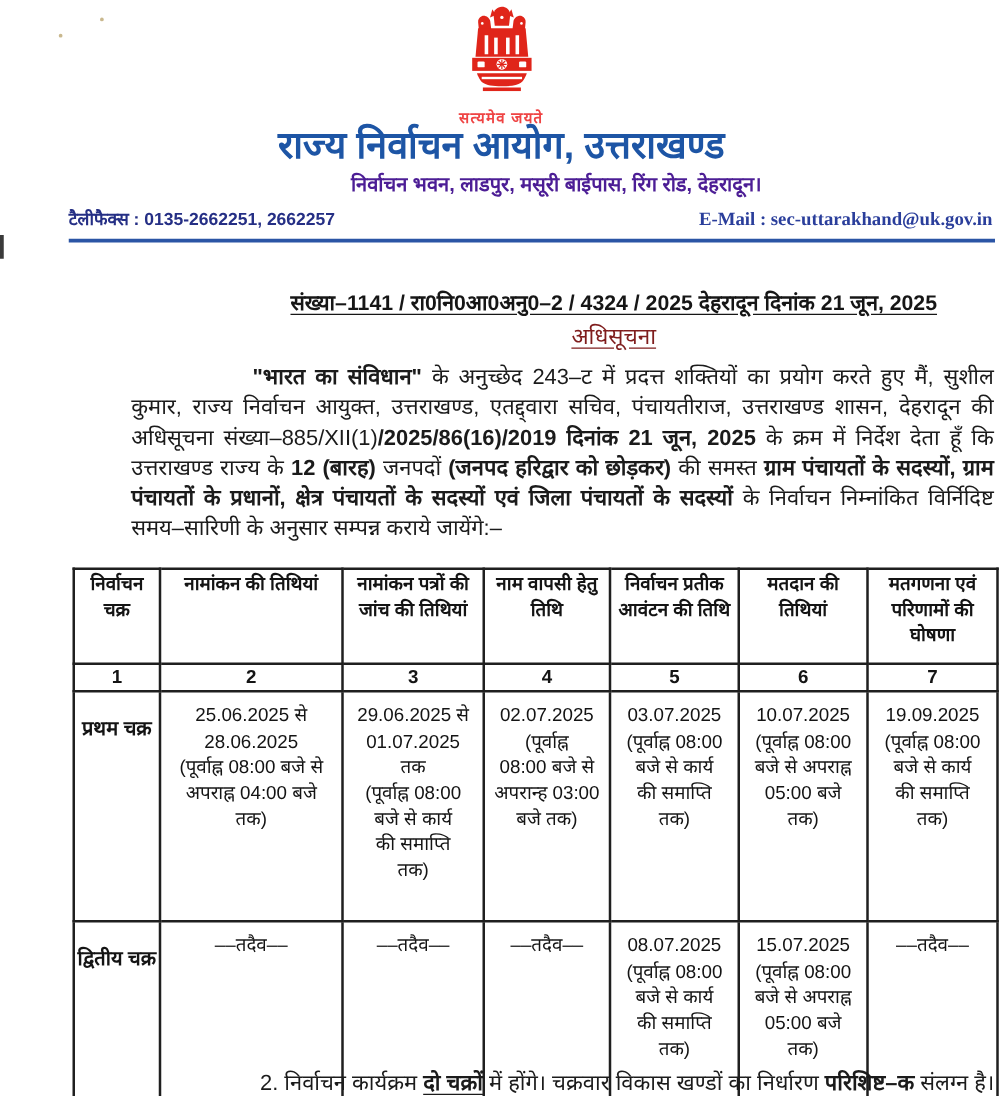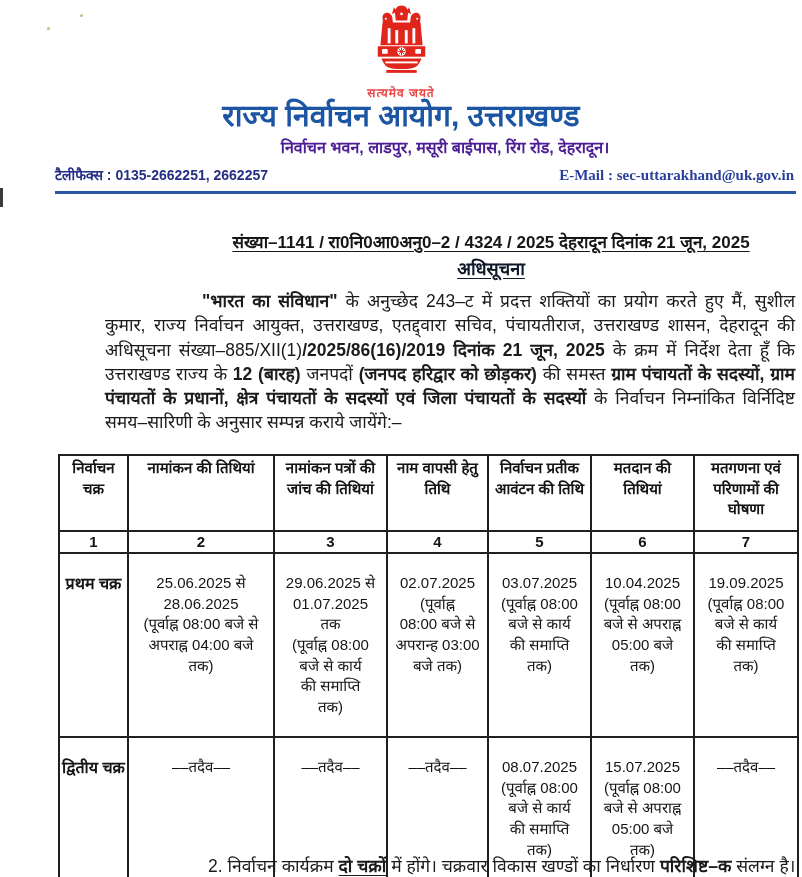--- a/index.html
+++ b/index.html
@@ -23,41 +23,41 @@
            font-size:14px;font-weight:700;color:#252f85;}
   .contact .email{font-family:"Liberation Serif","DejaVu Serif",serif;font-weight:600;
                   font-size:15px;color:#2a3e9b;}
   .rule{position:absolute;top:191px;left:55px;right:6px;height:3px;background:#2b55a5;}
 
   
   .refline{position:absolute;top:230px;left:180px;width:622px;text-align:center;
            font-size:17px;font-weight:600;color:#161616;}
   .refline span,.notice-heading span{text-decoration:underline;text-underline-offset:3px;}
   .notice-heading{position:absolute;top:256px;left:180px;width:622px;text-align:center;
-                  font-size:18px;font-weight:700;color:#0f172a;}
+                  font-size:18px;font-weight:400;color:#7f1d1d;}
 
   
   .para1{position:absolute;top:289px;left:105px;width:690px;margin:0;
          font-size:17.5px;line-height:24.3px;text-align:justify;text-indent:97px;color:#1b1b1b;}
   .para2{position:absolute;top:840px;left:146px;width:650px;margin:14px;
          font-size:17.5px;line-height:24px;text-align:justify;text-indent:48px;color:#1b1b1b;}
   .b{font-weight:700;}
   .u{text-decoration:underline;text-underline-offset:3px;}
 
   
   table.sched{position:absolute;top:454px;left:58px;width:739px;border-collapse:collapse;
               table-layout:fixed;}
   .sched th,.sched td{border:2px solid #1f1f1f;text-align:center;vertical-align:top;
               padding:2px 2px;font-size:15px;line-height:1.38;color:#141414;font-weight:400;}
   .sched th{font-weight:600;height:70px;}
   .sched tr.numrow td{font-weight:700;height:19px;line-height:19px;padding:0 0 1px 0;}
   .sched tr.r1 td{height:161px;}
   .sched tr.r2 td{height:124px;}
   .sched td.cycle{font-weight:700;font-size:16px;padding-top:19px;}
-  .sched td.cell{white-space:pre-line;padding-top:19px;border-radius:12px;}
+  .sched td.cell{white-space:pre-line;padding-top:9px;border-radius:12px;}
 </style>
 </head>
 <body>
 
 <div class="page">
 
   <div class="speck s1"></div>
   <div class="speck s2"></div>
   <div class="edge-tick"></div>
 
@@ -163,21 +163,21 @@
         <td class="cell">02.07.2025
 (पूर्वाह्न
 08:00 बजे से
 अपरान्ह 03:00
 बजे तक)</td>
         <td class="cell">03.07.2025
 (पूर्वाह्न 08:00
 बजे से कार्य
 की समाप्ति
 तक)</td>
-        <td class="cell">10.04.2025
+        <td class="cell">10.07.2025
 (पूर्वाह्न 08:00
 बजे से अपराह्न
 05:00 बजे
 तक)</td>
         <td class="cell">19.09.2025
 (पूर्वाह्न 08:00
 बजे से कार्य
 की समाप्ति
 तक)</td>
       </tr>

